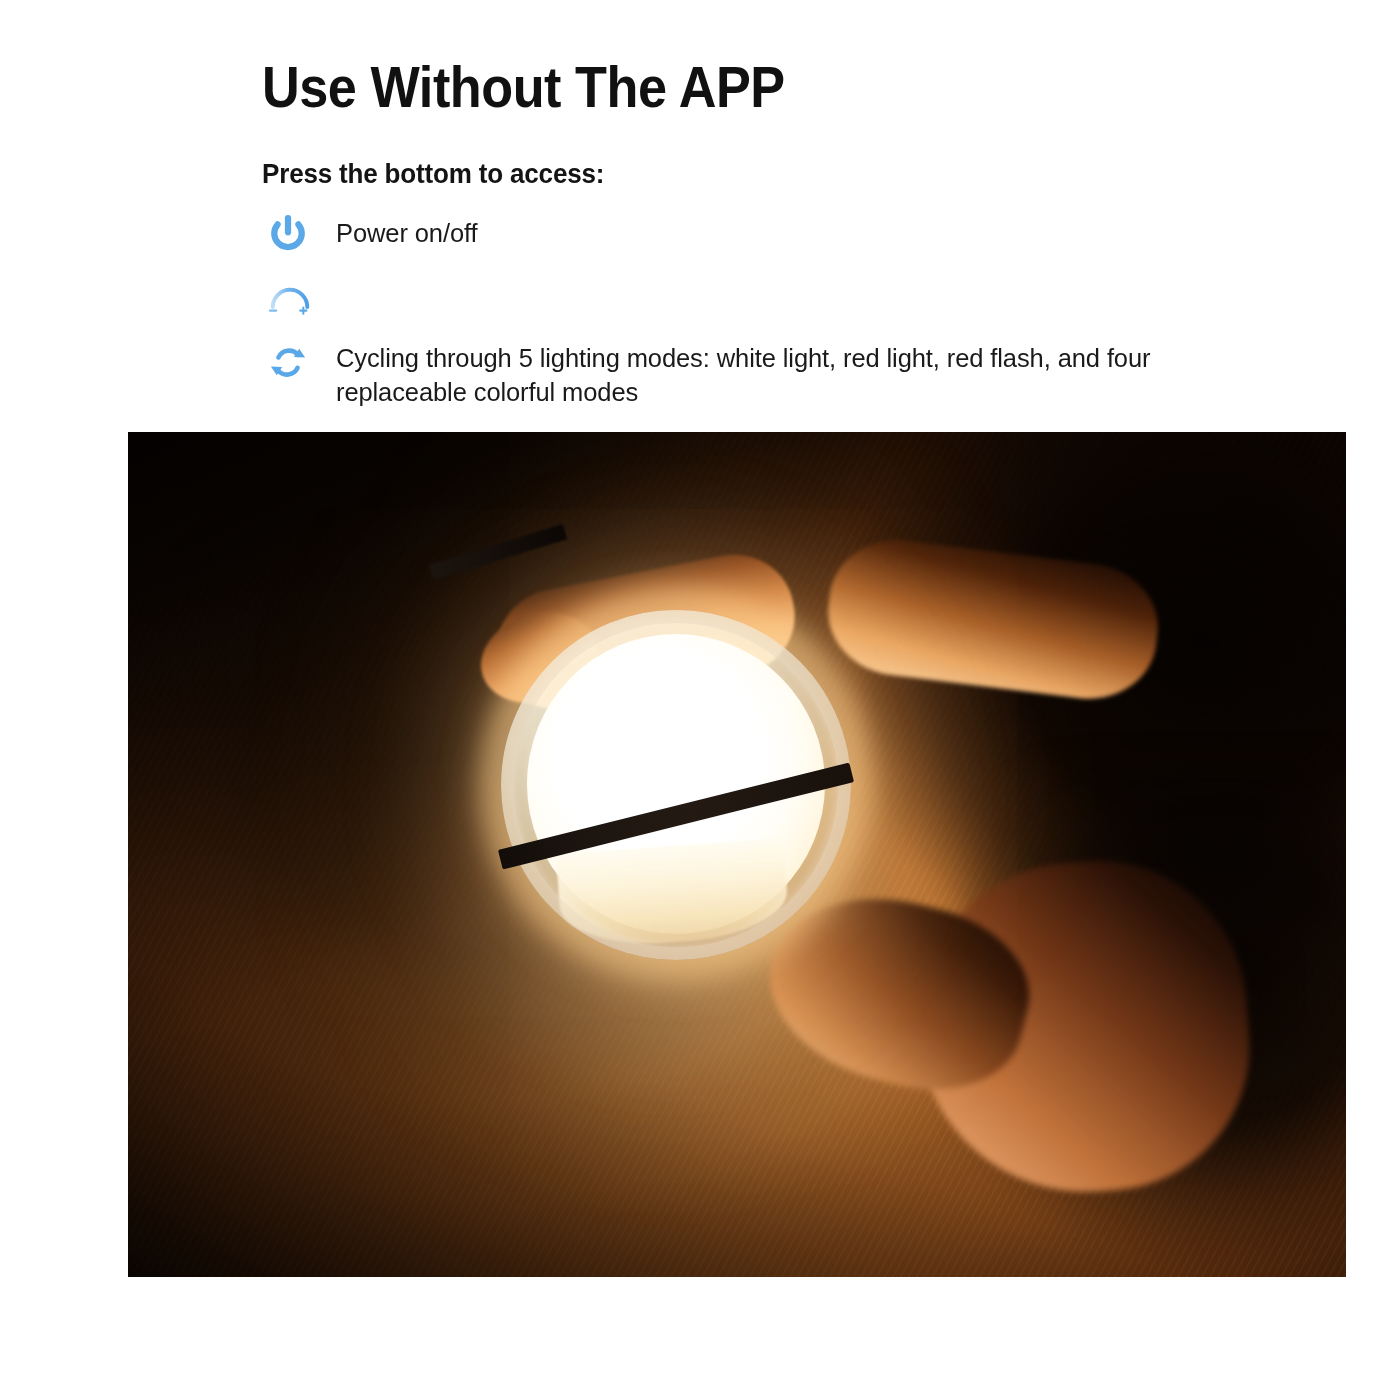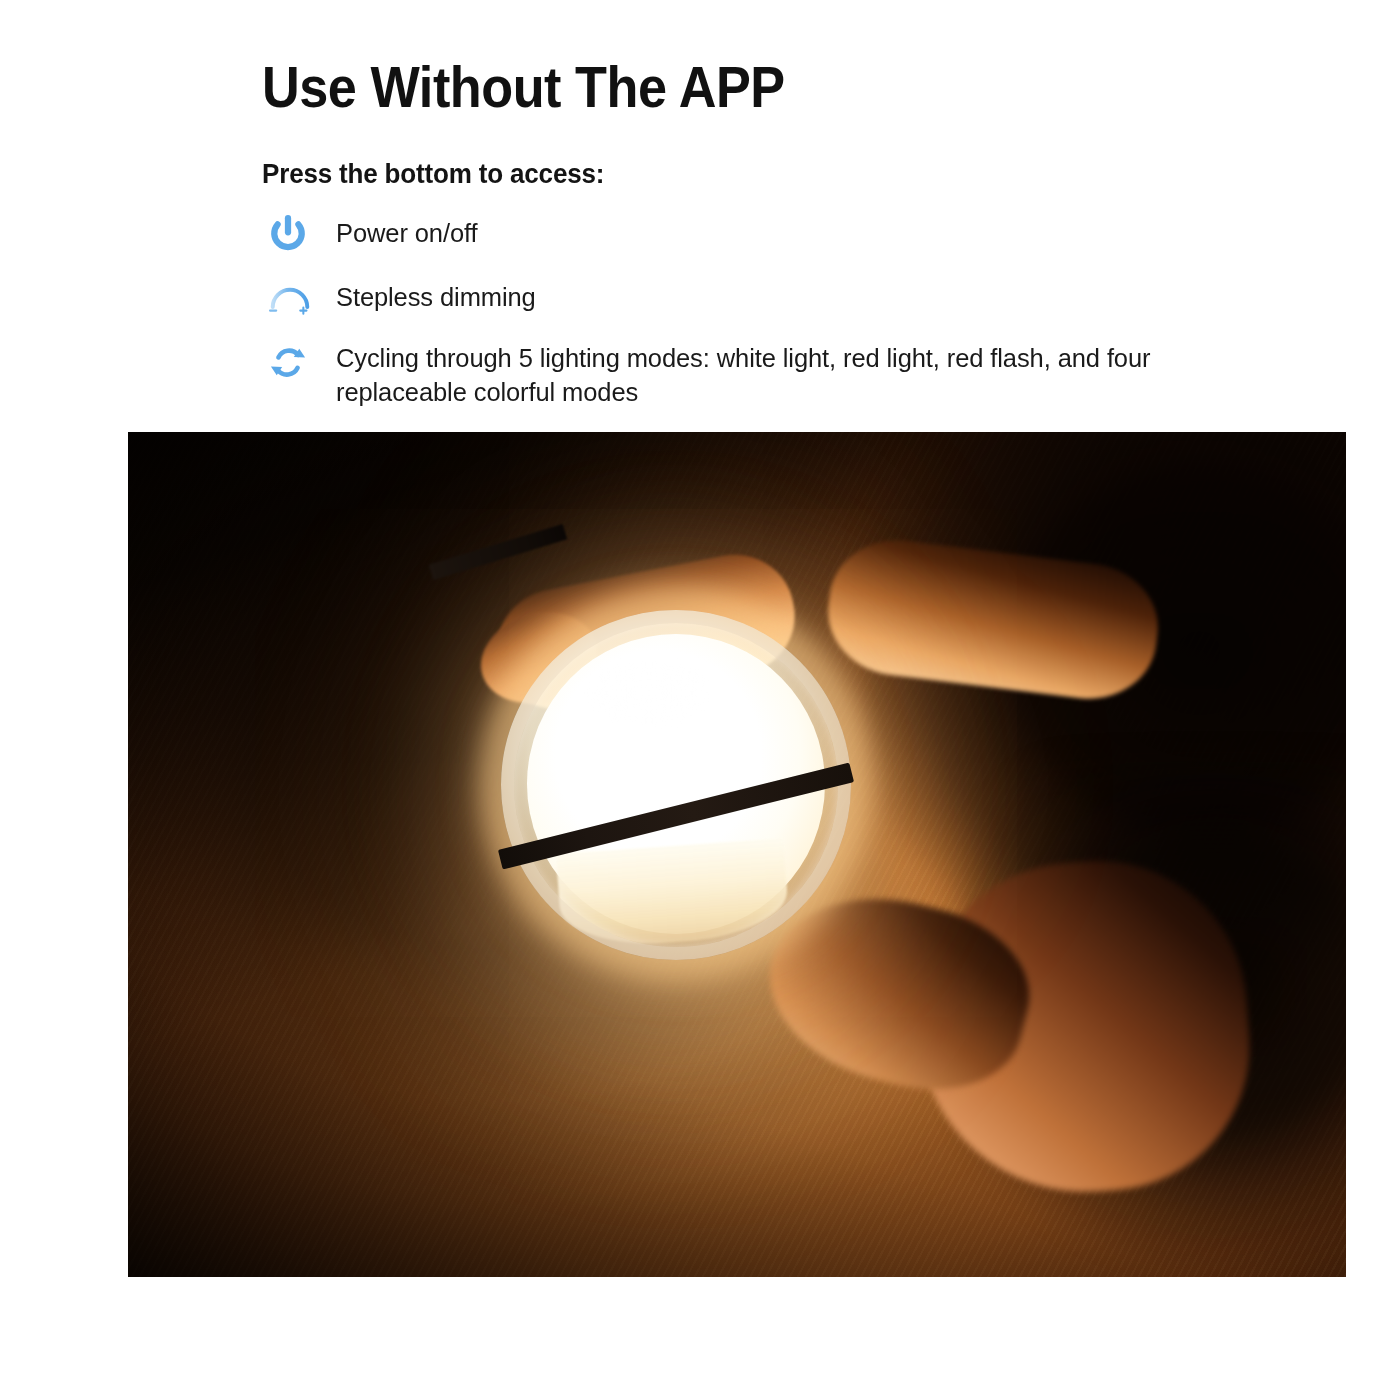--- a/index.html
+++ b/index.html
@@ -410,21 +410,20 @@
               <stop offset="0%" stop-color="#BFDEF7"></stop>
               <stop offset="45%" stop-color="#74B5EC"></stop>
               <stop offset="100%" stop-color="#4E9FE6"></stop>
             </linearGradient>
           </defs>
           <path d="M6 29 A22 22 0 0 1 50 29" stroke="url(#dimgrad)" stroke-width="5" stroke-linecap="round" fill="none"></path>
           <path d="M2.5 33.5 L10.5 33.5" stroke="#7FBCEE" stroke-width="2.6" stroke-linecap="round"></path>
           <path d="M45 29.5 L45 37.5 M41 33.5 L49 33.5" stroke="#5BA8E8" stroke-width="2.6" stroke-linecap="round"></path>
         </svg>
       </span>
-      <span class="feature-text">Stepless dimming</span>
     </div>
 
     <div class="feature-row r3">
       <span class="feature-icon">
         <svg width="40" height="40" viewBox="0 0 48 48" aria-hidden="true">
           <path d="M12.5 18.5 A14 14 0 0 1 36 15.5" stroke="#5BA8E8" stroke-width="5.5" fill="none" stroke-linecap="round"></path>
           <path d="M35.5 31 A14 14 0 0 1 12 34" stroke="#5BA8E8" stroke-width="5.5" fill="none" stroke-linecap="round"></path>
           <polygon points="37.5,8 44.5,18.5 31,18" fill="#5BA8E8"></polygon>
           <polygon points="10.5,40 3.5,29.5 17,30" fill="#5BA8E8"></polygon>
         </svg>

